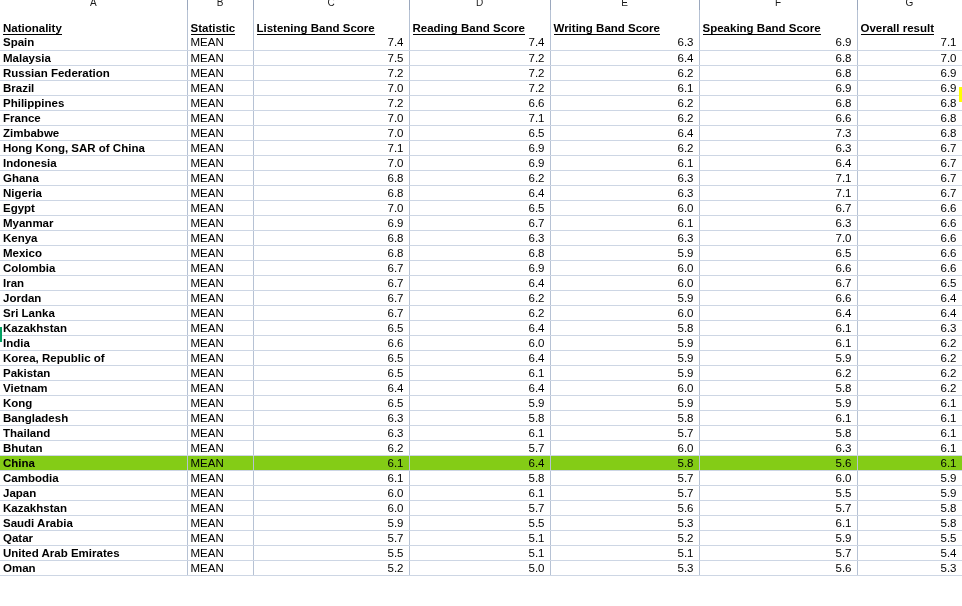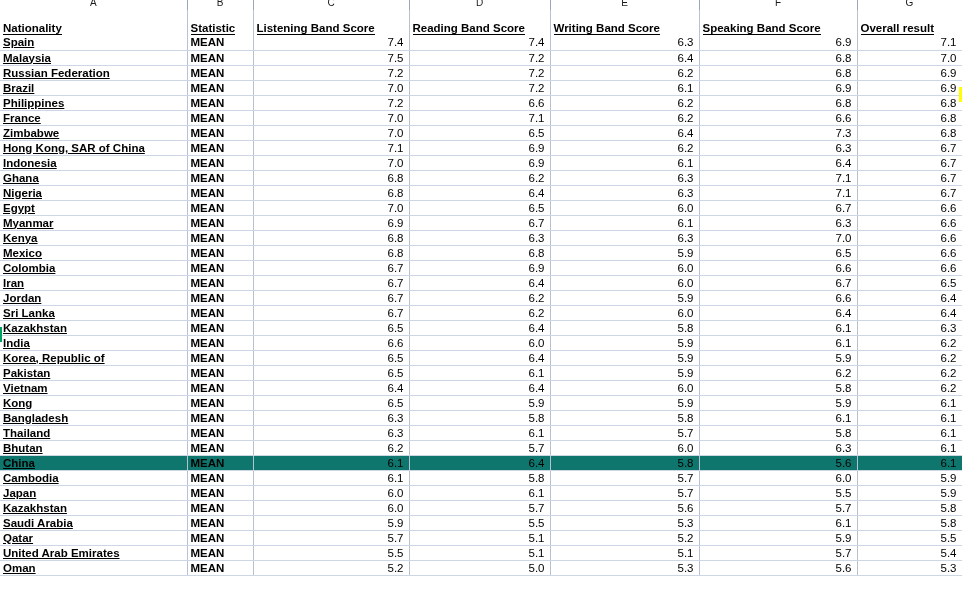--- a/index.html
+++ b/index.html
@@ -80,25 +80,25 @@
     padding-bottom: 0px;
     height: 15px;
   }
   .grid tr.header th span.u {
     border-bottom: 1.5px solid #000;
     display: inline-block;
     line-height: 12px;
     margin-top: 12px;
   }
 
-  td.nat { font-weight: bold; text-align: left; text-decoration: underline; }
-  td.stat { text-align: left; font-weight: bold; }
+  td.nat { font-weight: bold; text-align: left; }
+  td.stat { text-align: left; font-weight: normal; }
   td.num { text-align: right; padding-right: 5px; font-weight: normal; }
 
-  tr.hl td { background: #0f766e; }
+  tr.hl td { background: #84cc16; }
   tr.hl td.nat { font-weight: bold; }
 
   
   .edge-mark {
     position: absolute;
     right: 0;
     width: 3px;
     height: 15px;
   }
   .edge-yellow { background: #ffff00; }

